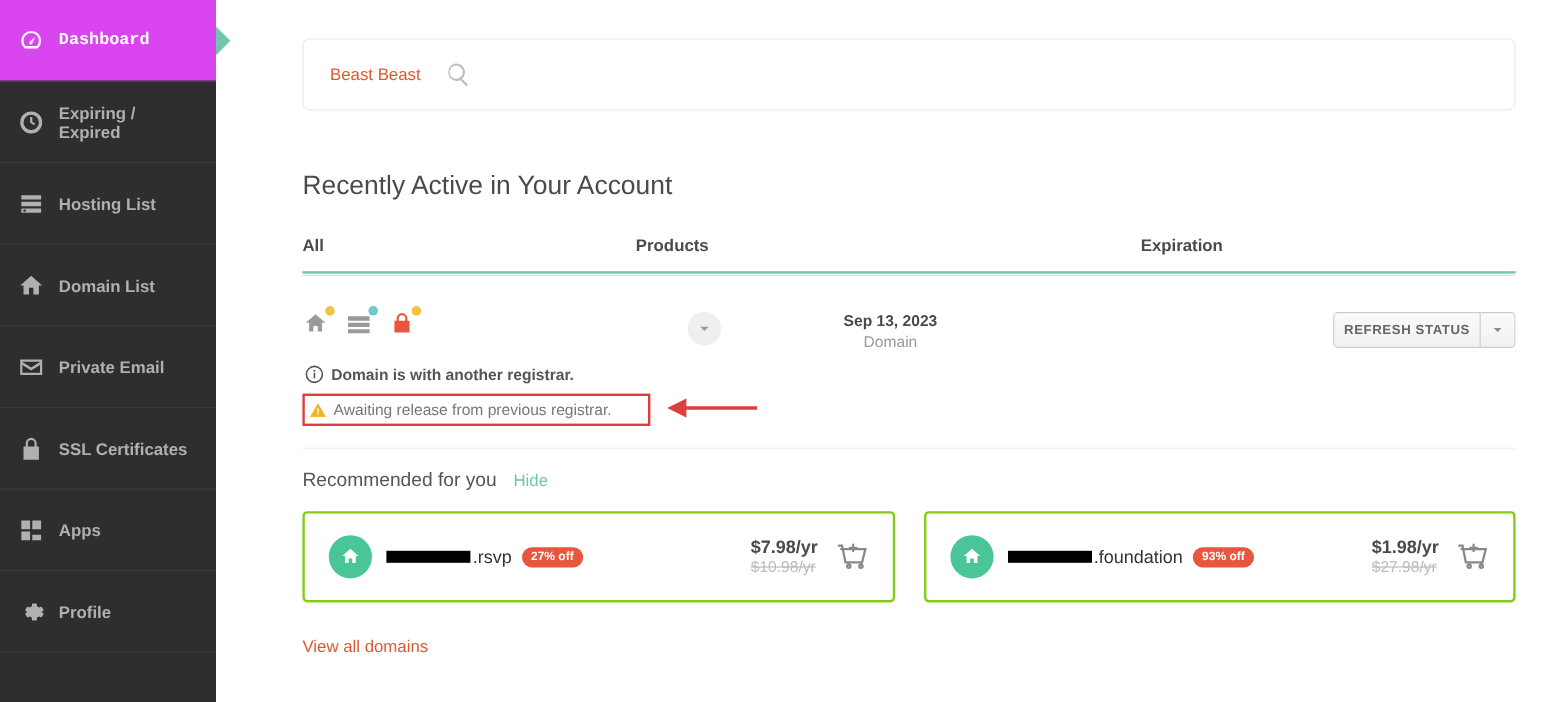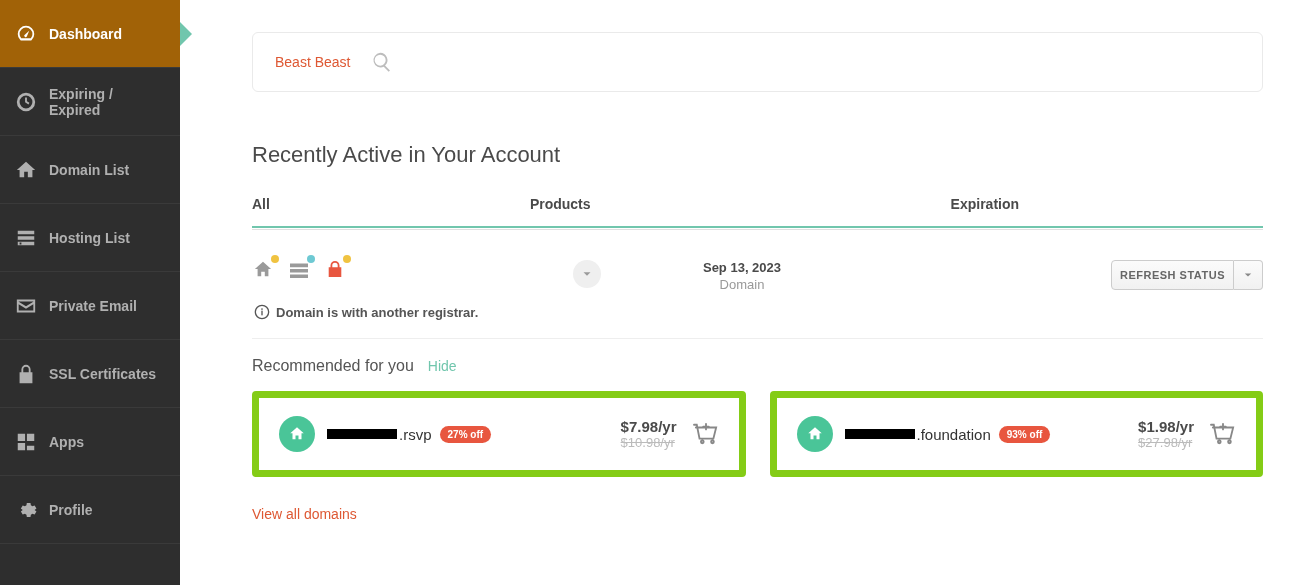--- a/index.html
+++ b/index.html
@@ -2,21 +2,21 @@
 <html><head>
   <meta charset="utf-8">
   <style>
     * { margin: 0; padding: 0; box-sizing: border-box; }
     body { font-family: -apple-system, BlinkMacSystemFont, "Segoe UI", Arial, sans-serif; background: #fff; width: 1293px; height: 585px; overflow: hidden; }
     .app { display: flex; height: 585px; }
     
     
     .sidebar { width: 180px; background: #2e2e2e; flex-shrink: 0; }
     .sidebar-item { display: flex; align-items: center; padding: 0 15px; height: 68px; color: #b0b0b0; font-size: 14px; font-weight: 600; border-bottom: 1px solid #3a3a3a; cursor: pointer; position: relative; }
-    .sidebar-item.active { background: #a16207; color: #fff; }
+    .sidebar-item.active { background: #d946ef; color: #fff; font-family: Liberation Mono, monospace; }
     .sidebar-item.active::after { content: ""; position: absolute; right: -12px; top: 50%; transform: translateY(-50%); width: 0; height: 0; border-top: 12px solid transparent; border-bottom: 12px solid transparent; border-left: 12px solid #71c6ad; }
     .sidebar-icon { width: 22px; height: 22px; margin-right: 12px; fill: currentColor; flex-shrink: 0; }
     
     
     .main { flex: 1; padding: 32px 30px 20px 72px; overflow-y: auto; }
     
     
     .search-bar { display: flex; align-items: center; background: #fff; border: 1px solid #eaeaea; border-radius: 6px; padding: 18px 22px; margin-bottom: 50px; }
     .search-input { flex: 1; border: none; outline: none; font-size: 16px; color: #888; background: transparent; }
     .search-input::placeholder { color: #aaa; }
@@ -71,21 +71,21 @@
     .arrow-annotation { margin-left: 14px; }
     
     .row-divider { border-bottom: 1px solid #eee; margin: 18px 0 18px; }
     
     
     .recommended-header { display: flex; align-items: baseline; margin-bottom: 16px; }
     .recommended-title { font-size: 16px; color: #555; font-weight: 400; }
     .hide-link { color: #71c6ad; font-size: 14px; margin-left: 14px; }
     
     .rec-cards { display: flex; gap: 24px; margin-bottom: 28px; }
-    .rec-card { flex: 1; border: 7px solid #84cc16; border-radius: 4px; padding: 18px 20px; display: flex; align-items: center; }
+    .rec-card { flex: 1; border: 2px solid #84cc16; border-radius: 4px; padding: 18px 20px; display: flex; align-items: center; }
     .rec-icon { width: 36px; height: 36px; border-radius: 50%; background: #4ac598; display: flex; align-items: center; justify-content: center; margin-right: 12px; flex-shrink: 0; }
     .rec-icon svg { width: 18px; height: 18px; fill: #fff; }
     .rec-name { display: flex; align-items: center; flex: 1; }
     .rec-name .redact { width: 70px; }
     .rec-tld { font-size: 15px; color: #333; margin-left: 2px; margin-right: 8px; }
     .discount-pill { background: #e8563f; color: #fff; font-size: 10px; font-weight: 700; padding: 3px 8px; border-radius: 10px; }
     .rec-price { text-align: left; margin-right: 16px; }
     .rec-price .price { font-size: 15px; font-weight: 700; color: #4a4a4a; }
     .rec-price .orig { font-size: 13px; color: #bbb; text-decoration: line-through; }
     .cart-icon { width: 26px; height: 24px; fill: none; stroke: #888; stroke-width: 2; }
@@ -104,29 +104,29 @@
       <span>Dashboard</span>
     </div>
     <div class="sidebar-item">
       <svg class="sidebar-icon" viewBox="0 0 24 24">
           <path d="M12 2a10 10 0 100 20 10 10 0 000-20zm0 3a7 7 0 110 14 7 7 0 010-14zm-1 2v5.4l3.7 2.2 1-1.7-2.7-1.6V7h-2z"></path>
         </svg>
       <span>Expiring / Expired</span>
     </div>
     <div class="sidebar-item">
       <svg class="sidebar-icon" viewBox="0 0 24 24">
+          <path d="M3 4h18v4H3V4zm0 6h18v4H3v-4zm0 6h18v4H3v-4zm2 1v2h2v-2H5z"></path>
+        </svg>
+      <span>Hosting List</span>
+    </div>
+    <div class="sidebar-item">
+      <svg class="sidebar-icon" viewBox="0 0 24 24">
           <path d="M12 3l10 9h-3v8h-5v-6h-4v6H5v-8H2l10-9z"></path>
         </svg>
       <span>Domain List</span>
-    </div>
-    <div class="sidebar-item">
-      <svg class="sidebar-icon" viewBox="0 0 24 24">
-          <path d="M3 4h18v4H3V4zm0 6h18v4H3v-4zm0 6h18v4H3v-4zm2 1v2h2v-2H5z"></path>
-        </svg>
-      <span>Hosting List</span>
     </div>
     <div class="sidebar-item">
       <svg class="sidebar-icon" viewBox="0 0 24 24">
           <path d="M2 5h20v14H2V5zm2 2v.3l8 5 8-5V7H4zm16 3l-8 5-8-5v7h16v-7z"></path>
         </svg>
       <span>Private Email</span>
     </div>
     <div class="sidebar-item">
       <svg class="sidebar-icon" viewBox="0 0 24 24">
           <path d="M12 2a5 5 0 00-5 5v3H5v12h14V10h-2V7a5 5 0 00-5-5zm0 2a3 3 0 013 3v3H9V7a3 3 0 013-3z"></path>
@@ -207,20 +207,35 @@
     </div>
 
     <div class="status-row">
       <svg class="info-icon" viewBox="0 0 24 24">
           <circle cx="12" cy="12" r="10" fill="none" stroke="#555" stroke-width="2"></circle>
           <circle cx="12" cy="7.5" r="1.3" fill="#555"></circle>
           <rect x="11" y="10" width="2" height="7" fill="#555"></rect>
         </svg>
       <span style="font-weight:600">Domain is with another registrar.</span>
     </div>
+    <div style="display:flex;align-items:center;">
+      <div class="highlight-box">
+        <svg class="warn-icon" viewBox="0 0 24 24">
+            <path fill="#f0b429" d="M12 2L1 21h22L12 2zm0 6l7 12H5l7-12z"></path>
+            <path fill="#f0b429" d="M12 2L1 21h22L12 2z"></path>
+            <rect x="11" y="9" width="2" height="6" fill="#fff"></rect>
+            <rect x="11" y="16" width="2" height="2" fill="#fff"></rect>
+          </svg>
+        <span class="status-text">Awaiting release from previous registrar.</span>
+      </div>
+      <svg class="arrow-annotation" width="75" height="22" viewBox="0 0 75 22">
+          <path d="M75 11 L12 11" stroke="#dd3f3f" stroke-width="3" fill="none"></path>
+          <path d="M0 11 L16 3 L16 19 Z" fill="#dd3f3f"></path>
+        </svg>
+    </div>
 
     <div class="row-divider"></div>
 
     <div class="recommended-header">
       <span class="recommended-title">Recommended for you</span>
       <span class="hide-link">Hide</span>
     </div>
 
     <div class="rec-cards">
       <div class="rec-card">

